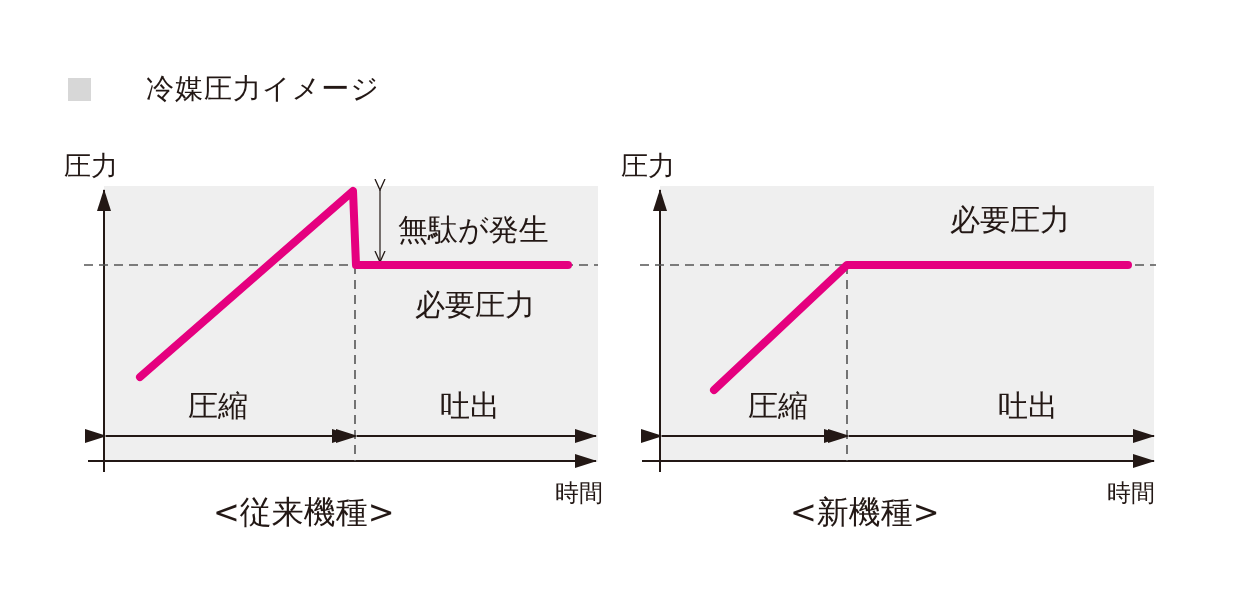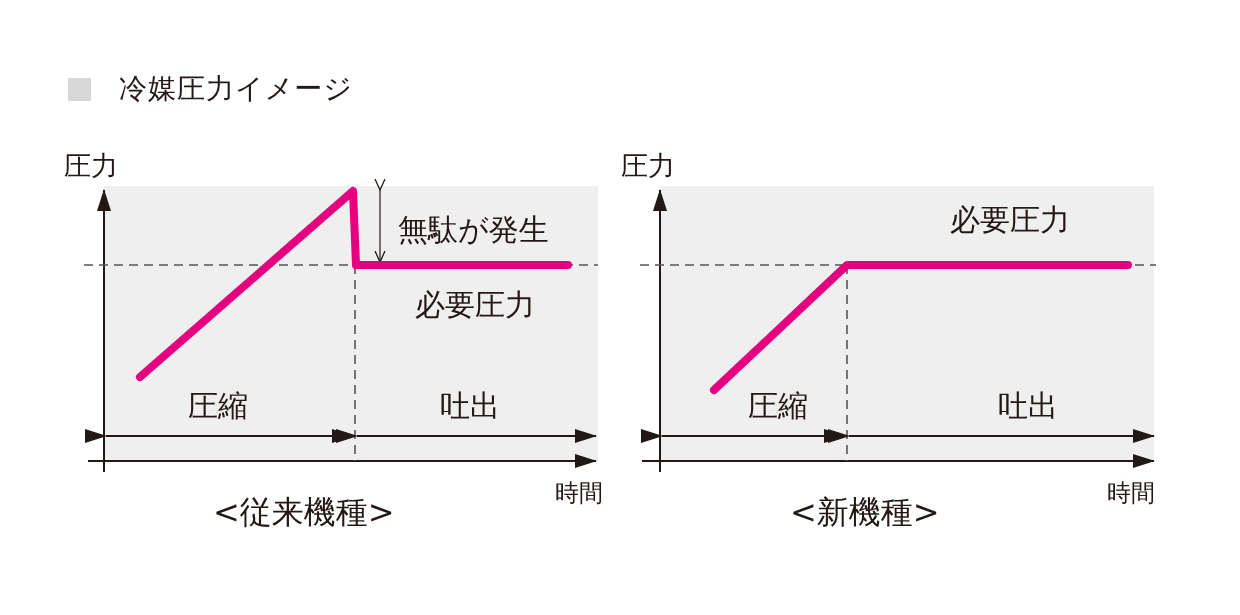--- a/index.html
+++ b/index.html
@@ -1,18 +1,18 @@
 <!DOCTYPE html>
 <html><head>
 <meta charset="utf-8">
 <style>
   html, body { margin: 0; padding: 0; background: #ffffff; }
   body { width: 1240px; height: 615px; position: relative; overflow: hidden;
          font-family: "DejaVu Sans", "Liberation Sans", sans-serif; color: #231815; }
-  .title { position: absolute; left: 68px; top: 70px; display: flex; align-items: center; }
+  .title { position: absolute; left: 68px; top: 70px; display: flex; align-items: center; gap: 27px; }
   .title-square { width: 23px; height: 23px; background: #d7d7d7; margin-right: 28px; }
   .title-text { font-size: 28px; letter-spacing: 1px; }
   svg { position: absolute; left: 0; top: 0; }
   svg text { font-family: "DejaVu Sans", "Liberation Sans", sans-serif; fill: #231815; }
 </style>
 </head>
 <body>
 
 <div class="title">
   <div class="title-square"></div>

